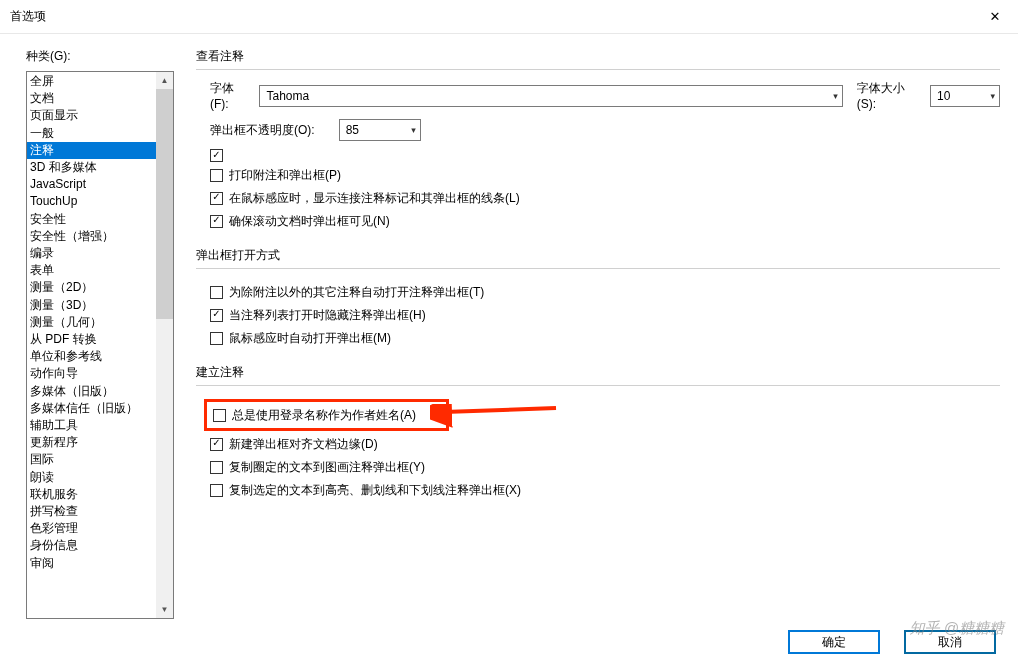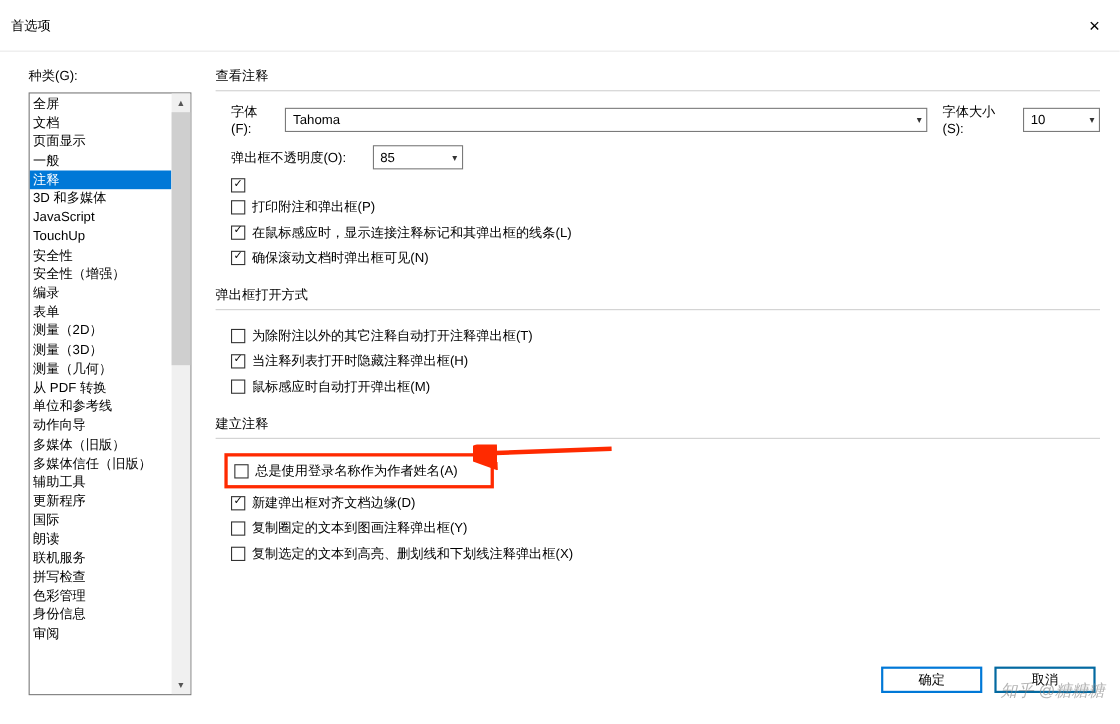--- a/index.html
+++ b/index.html
@@ -7,21 +7,21 @@
     margin: 0; padding: 0;
     font-family: "Microsoft YaHei", "Segoe UI", sans-serif;
     font-size: 12px;
     background: #fff;
     color: #000;
     width: 1018px; height: 658px;
     overflow: hidden;
     position: relative;
   }
   .titlebar {
-    height: 47px;
+    height: 34px;
     display: flex; align-items: center; justify-content: space-between;
     padding: 0 0 0 10px;
     border-bottom: 1px solid #e8e8e8;
   }
   .title { font-size: 12px; }
   .close-x {
     width: 46px; height: 30px;
     display: flex; align-items: center; justify-content: center;
     font-size: 13px; font-family: sans-serif;
   }
@@ -96,22 +96,22 @@
   }
   .highlight .chk { margin-left: 6px; }
   .arrow-annot {
     position:absolute;
     left: 430px; top: 404px;
     width: 130px; height: 120px;
     pointer-events:none;
   }
   .footer {
     position:absolute;
-    right: 22px; bottom: 28px;
-    display:flex; gap: 11px; text-align: right;
+    right: 22px; bottom: 4px;
+    display:flex; gap: 24px; text-align: right;
   }
   .btn {
     width: 92px; height: 24px;
     border: 2px solid #0369a1;
     background: #fff;
     display:flex; align-items:center; justify-content:center;
   }
   .btn.primary { border: 2px solid #0078d7; width:92px; height:24px; }
   .watermark {
     position:absolute; right: 14px; bottom: 20px;

